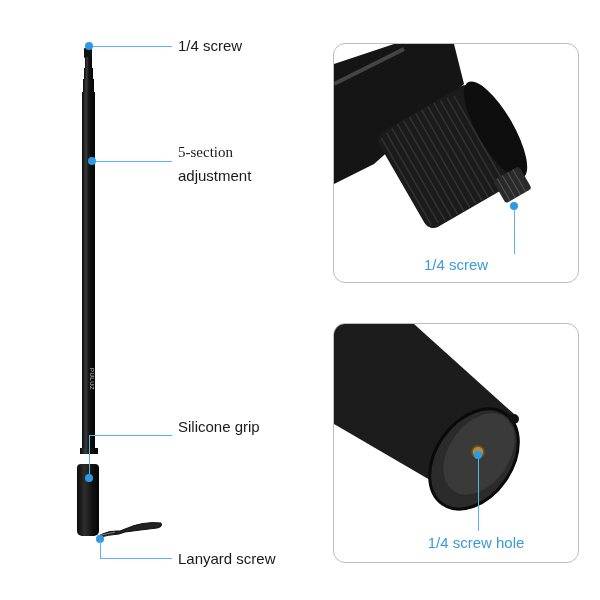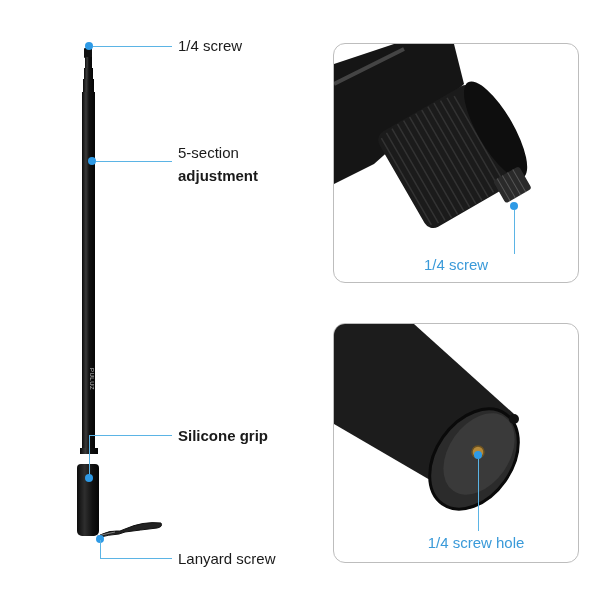--- a/index.html
+++ b/index.html
@@ -32,27 +32,27 @@
     <path d="M2 21 L20 17" stroke="#999" stroke-width="0.8" fill="none"></path>
   </svg>
 </div>
 
 <div class="dot" style="left:85px;top:42px;"></div>
 <div class="line" style="left:93px;top:46px;width:79px;height:1px;"></div>
 <div class="label" style="left:178px;top:35px;">1/4 screw</div>
 
 <div class="dot" style="left:88px;top:157px;"></div>
 <div class="line" style="left:96px;top:161px;width:76px;height:1px;"></div>
-<div class="label" style="left:178px;top:142px;">5-section</div>
-<div class="label" style="left:178px;top:165px;font-weight:bold;">adjustment</div>
+<div class="label" style="left:178px;top:142px;font-family:Liberation Serif, serif;">5-section</div>
+<div class="label" style="left:178px;top:165px;">adjustment</div>
 
 <div class="line" style="left:89px;top:435px;width:1px;height:42px;"></div>
 <div class="line" style="left:89px;top:435px;width:83px;height:1px;"></div>
 <div class="dot" style="left:85px;top:474px;"></div>
-<div class="label" style="left:178px;top:425px;font-weight:bold;">Silicone grip</div>
+<div class="label" style="left:178px;top:416px;">Silicone grip</div>
 
 <div class="dot" style="left:96px;top:535px;"></div>
 <div class="line" style="left:100px;top:540px;width:1px;height:18px;"></div>
 <div class="line" style="left:100px;top:558px;width:72px;height:1px;"></div>
 <div class="label" style="left:178px;top:548px;">Lanyard screw</div>
 
 <div class="panel" style="left:333px;top:43px;width:244px;height:238px;">
   <svg class="abs" style="left:0;top:0;" width="244" height="238" viewBox="0 0 244 238">
     <path d="M0 20 L60 0 L120 0 L130 40 L40 120 L0 140 Z" fill="#151515"></path>
     <path d="M0 40 L70 5" stroke="#444" stroke-width="4"></path>

